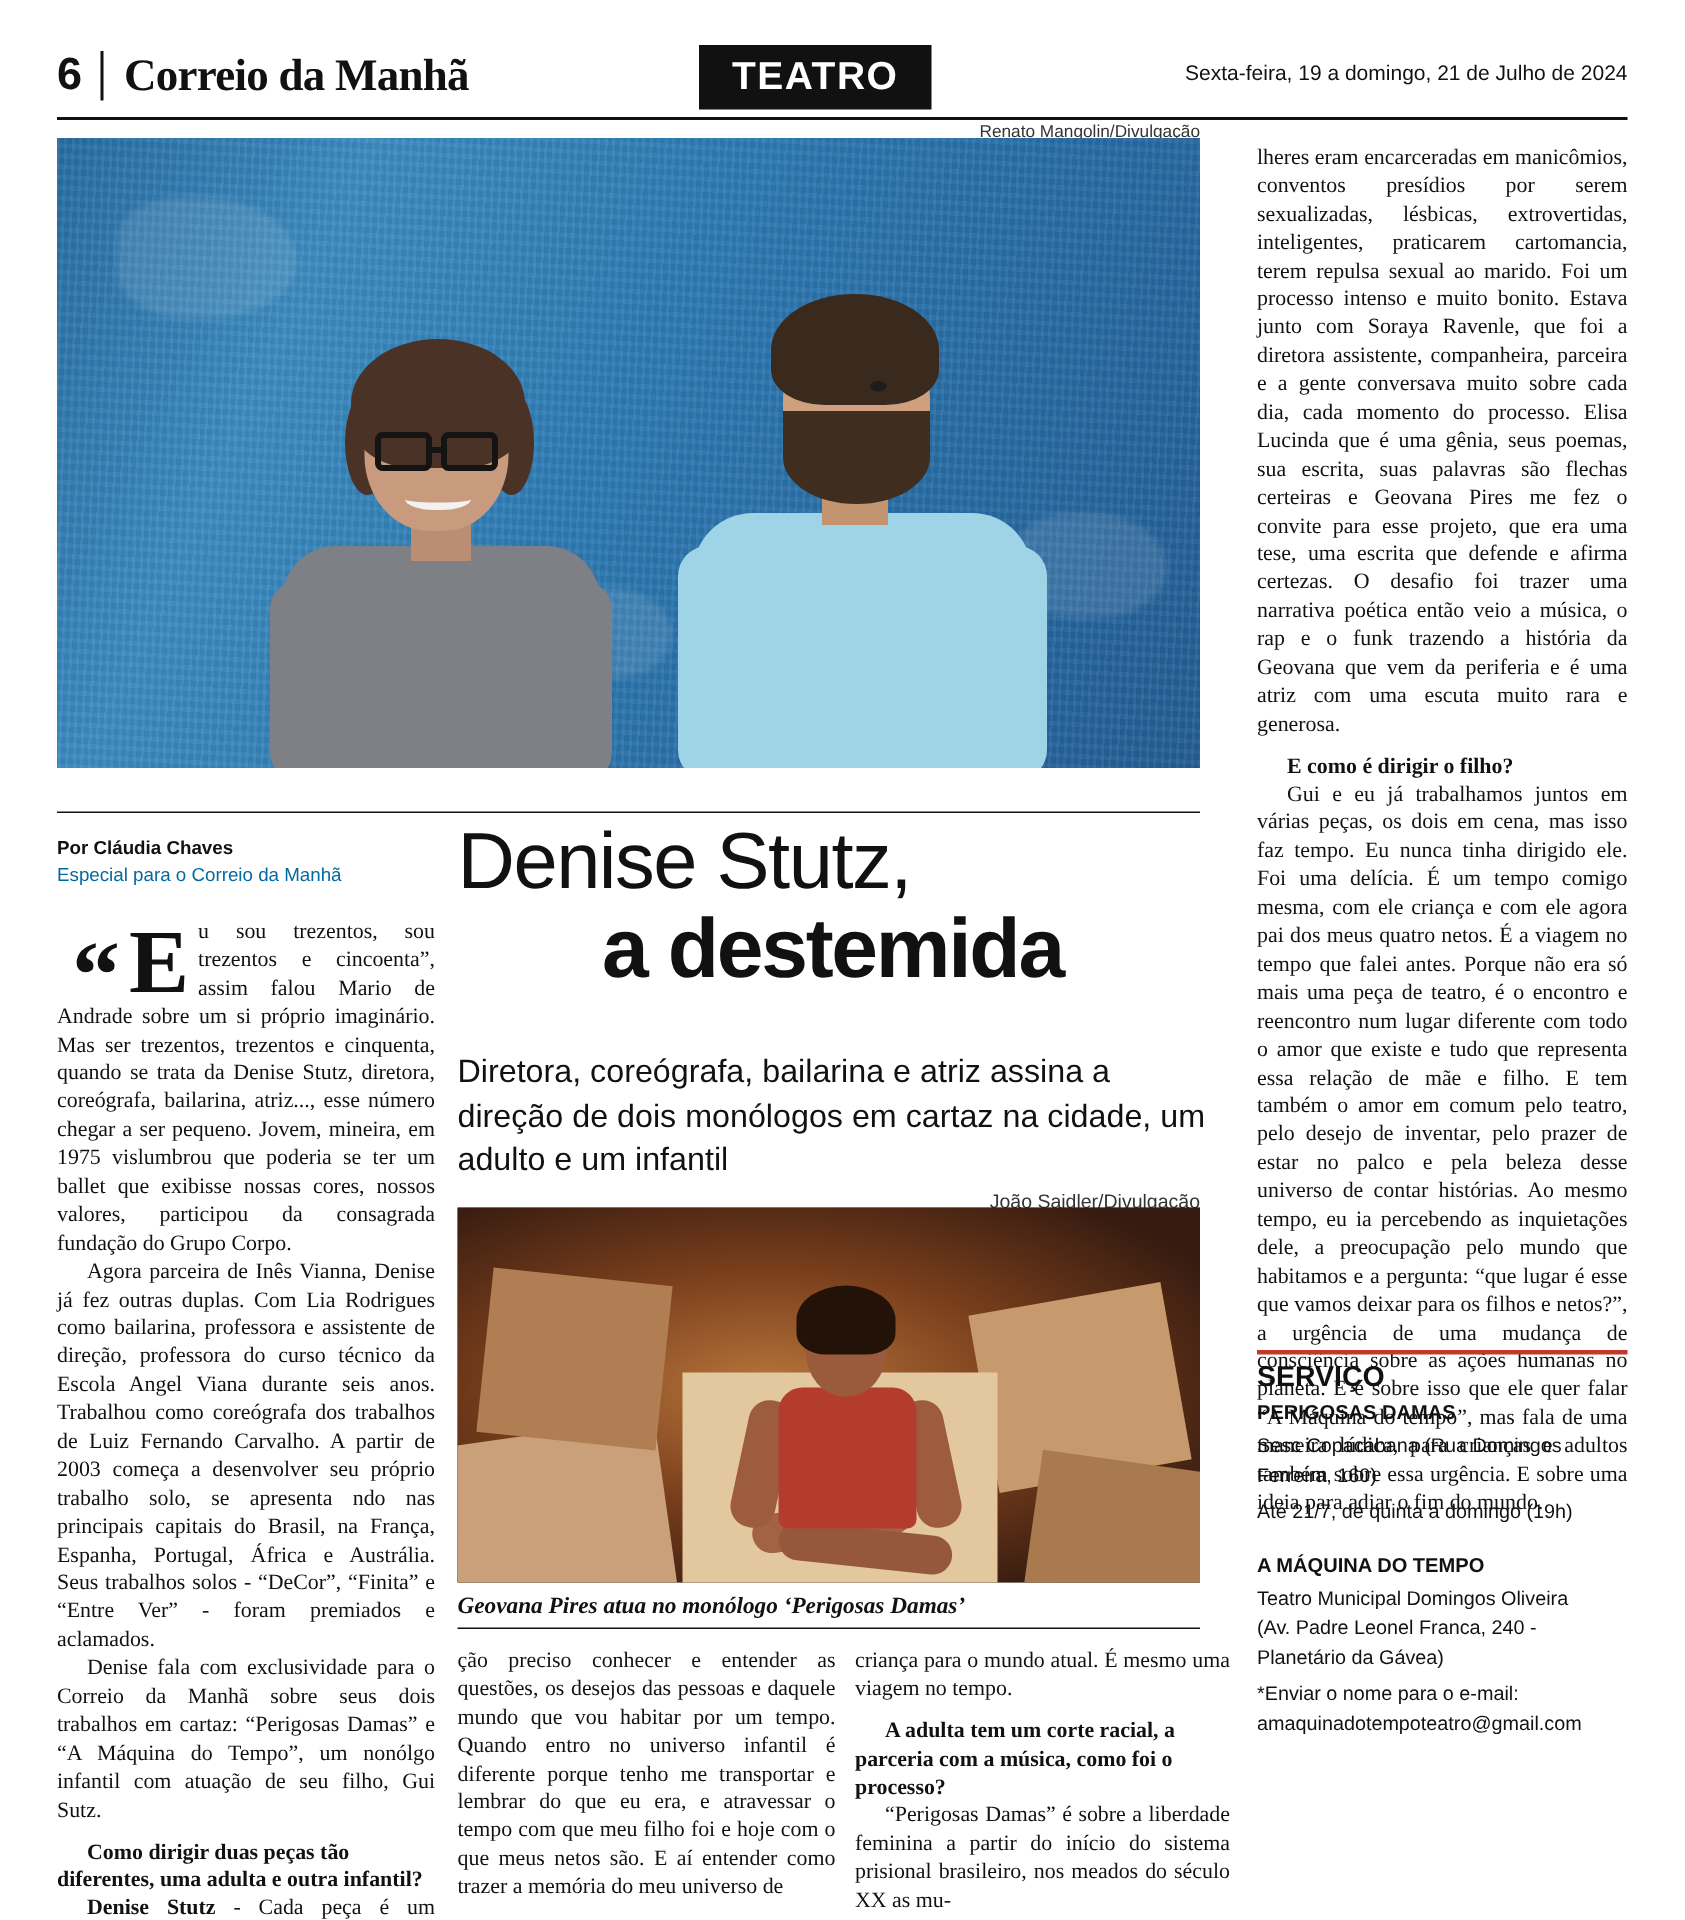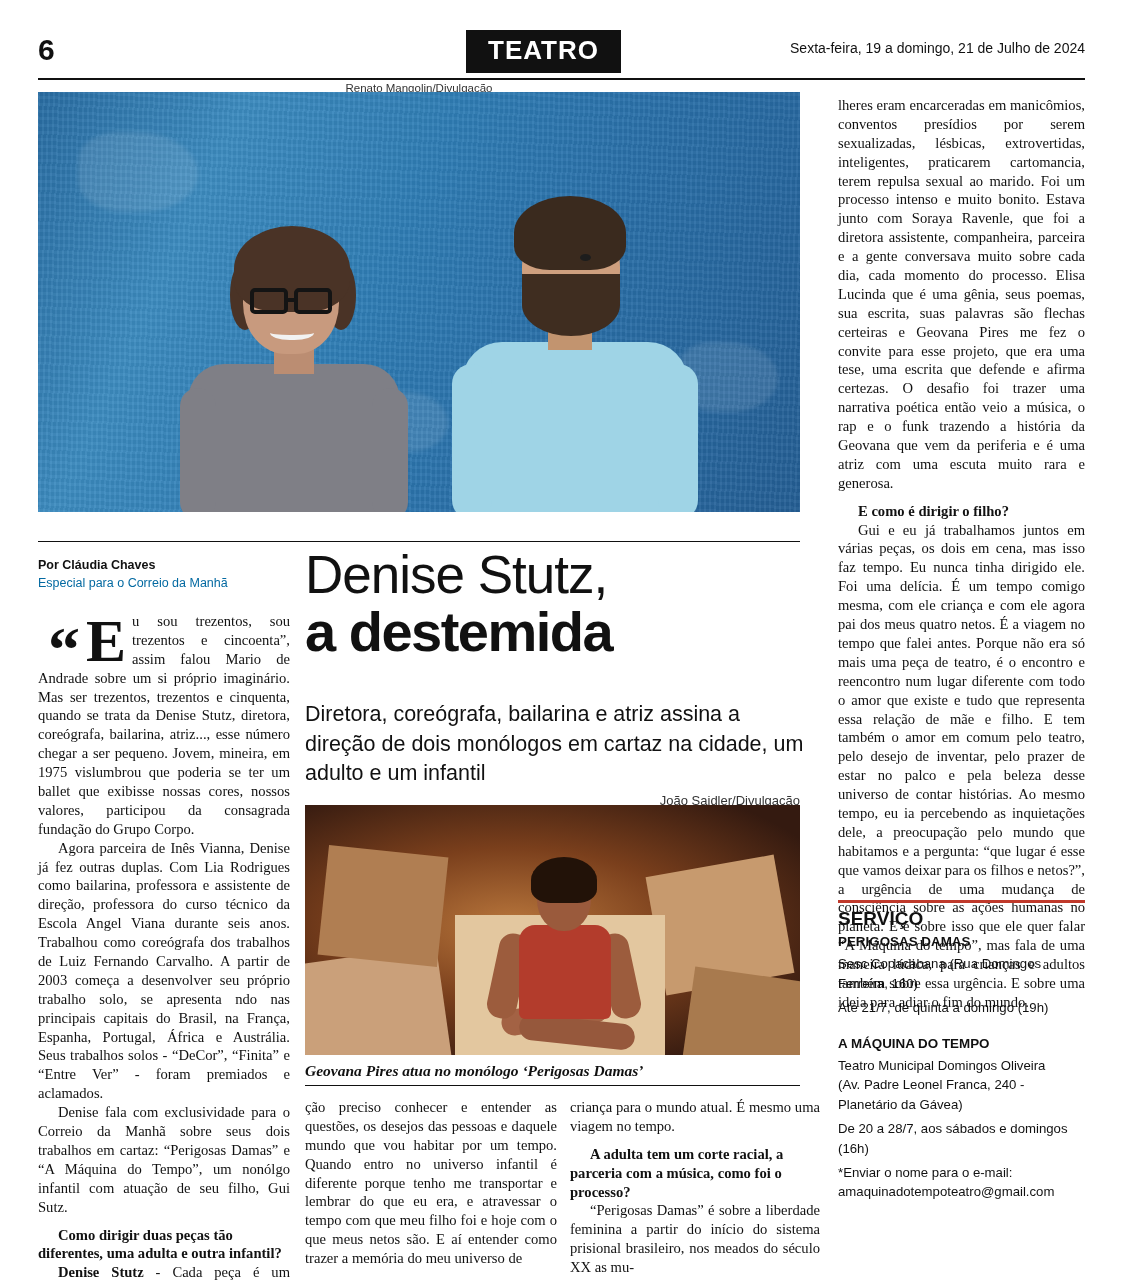--- a/index.html
+++ b/index.html
@@ -41,21 +41,21 @@
     font-family:"Liberation Sans", sans-serif;
     font-size:14px; color:#111;
   }
   .rule-top {
     position:absolute; left:38px; top:78px; width:1047px; height:2px; background:#111;
   }
 
   
   .credit-1 {
     position:absolute; left:38px; top:82px; width:762px;
-    text-align:center;
+    text-align:right;
     font-family:"Liberation Sans", sans-serif;
     font-size:11.5px; color:#333;
   }
   .photo1 {
     position:absolute; left:38px; top:92px; width:762px; height:420px;
     overflow:hidden; background:#2f7fb5;
   }
   .photo1 .sky {
     position:absolute; inset:0;
     background:
@@ -111,21 +111,21 @@
   .byline b { font-size:12.5px; }
   .byline .sub { color:#0369a1; }
 
   
   .headline {
     position:absolute; left:305px; top:548px; width:500px;
     font-family:"Liberation Sans", sans-serif;
     color:#111;
   }
   .headline .l1 { font-size:53px; font-weight:normal; line-height:1.03; letter-spacing:-1px; }
-  .headline .l2 { font-size:56px; font-weight:bold; line-height:1.05; letter-spacing:-1.5px; }
+  .headline .l2 { font-size:56px; font-weight:bold; line-height:1.05; letter-spacing:-1.5px;text-align:center; }
   .subhead {
     position:absolute; left:305px; top:700px; width:506px;
     font-family:"Liberation Sans", sans-serif;
     font-size:21.5px; line-height:1.38; color:#111; font-weight:normal;
   }
 
   
   .credit-2 {
     position:absolute; left:305px; top:793px; width:495px;
     text-align:right;
@@ -209,20 +209,21 @@
   .servico-body p.tight { margin-bottom:4px; }
   .servico-body .gap { height:12px; }
 </style>
 </head>
 <body>
 
 <div class="page">
 
   <div class="masthead">
     <div class="page-num">6</div>
+    <div class="paper-name">Correio da Manhã</div>
   </div>
   <div class="section-badge">TEATRO</div>
   <div class="issue-date">Sexta-feira, 19 a domingo, 21 de Julho de 2024</div>
   <div class="rule-top"></div>
 
   <div class="credit-1">Renato Mangolin/Divulgação</div>
   <div class="photo1">
     <div class="sky"></div>
     <div class="wallgrain"></div>
     <div class="patch" style="left:40px;top:40px;width:120px;height:80px;"></div>
@@ -311,17 +312,16 @@
 
   <div class="servico-rule"></div>
   <div class="servico-title">SERVIÇO</div>
   <div class="servico-body">
     <h5>PERIGOSAS DAMAS</h5>
     <p class="tight">Sesc Copacabana (Rua Domingos Ferreira, 160)</p>
     <p class="tight">Até 21/7, de quinta a domingo (19h)</p>
     <div class="gap"></div>
     <h5>A MÁQUINA DO TEMPO</h5>
     <p class="tight">Teatro Municipal Domingos Oliveira (Av. Padre Leonel Franca, 240 - Planetário da Gávea)</p>
-    <p class="tight">De 20 a 28/7, aos sábados e domingos (16h)</p>
     <p>*Enviar o nome para o e-mail: amaquinadotempoteatro@gmail.com</p>
   </div>
 
 </div>
 
 </body></html>

